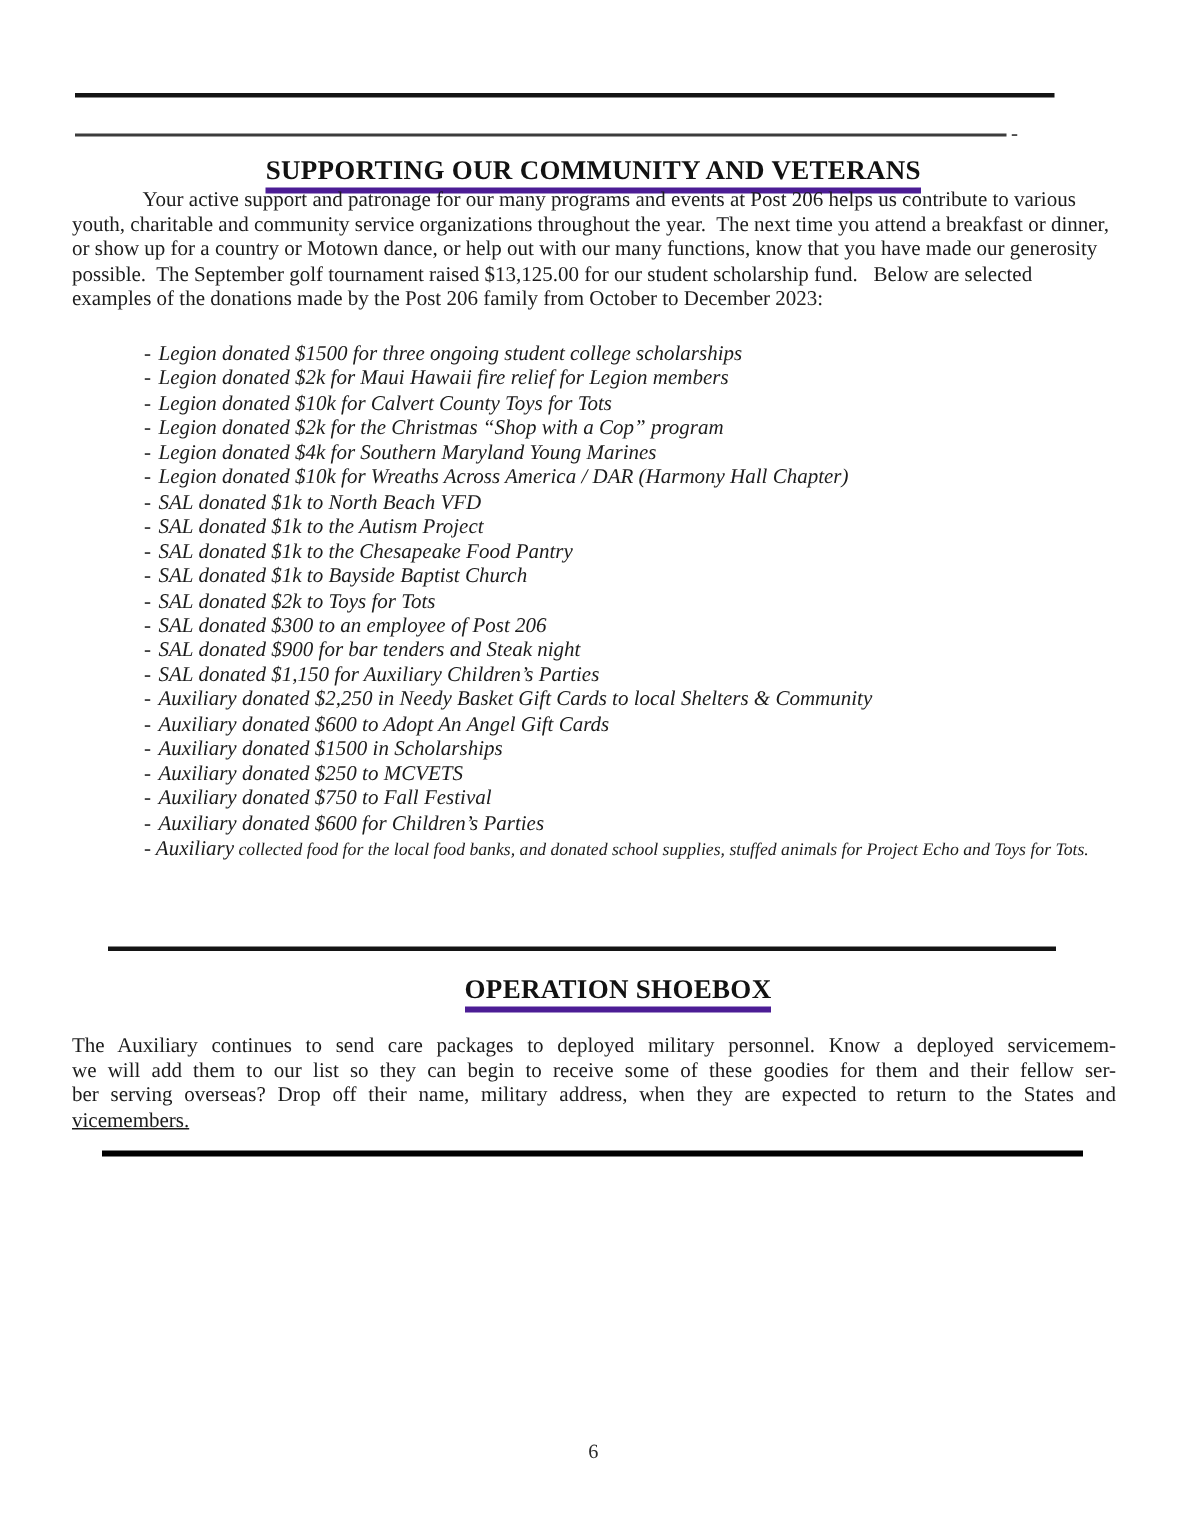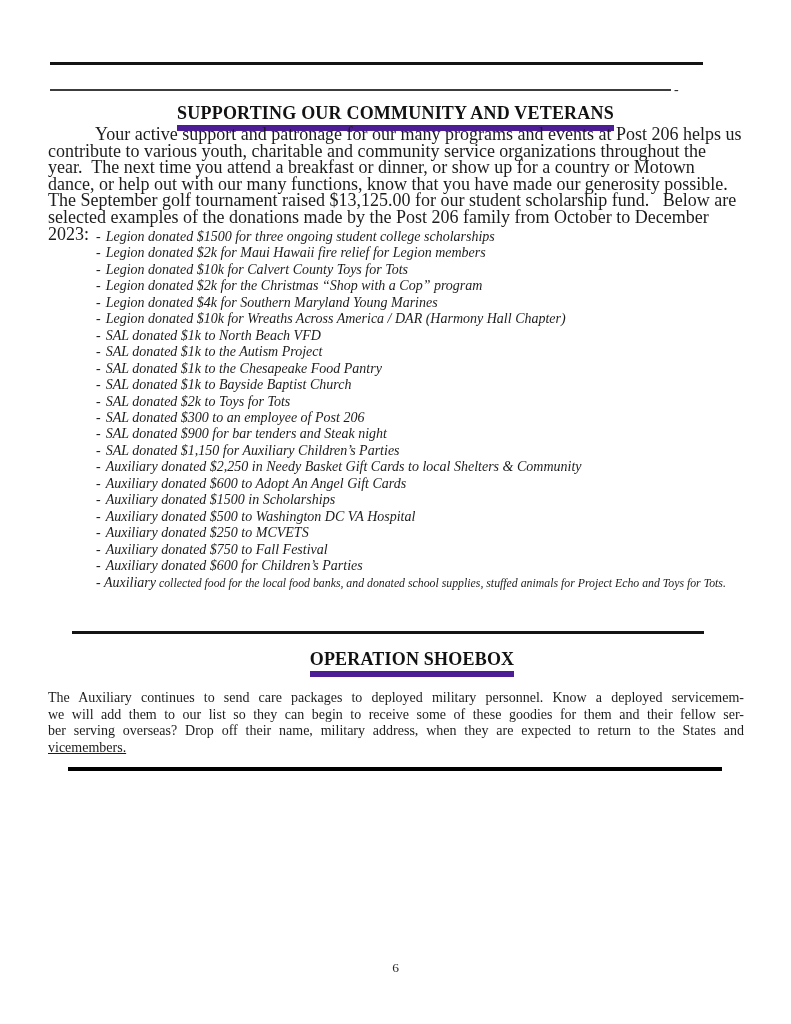--- a/index.html
+++ b/index.html
@@ -22,26 +22,26 @@
   }
   .section-title {
     position:absolute; left:0; width:791px;
     text-align:center; font-weight:bold; font-size:18px;
     letter-spacing:0.2px; color:#121212;
   }
   .title-community { top:103px; }
   .title-shoebox   { top:649px;padding-left:33px; }
   .section-title .u {
     display:inline-block;
-    border-bottom:6px solid #4c1d95;
+    border-bottom:4px solid #4c1d95;
     padding-bottom:1px;
   }
   .intro {
     position:absolute; left:48px; top:126px; width:696px;
-    font-size:18px; line-height:16.6px;
+    font-size:14px; line-height:16.6px;
     text-indent:47px;
     white-space:pre-wrap;
     color:#1c1c1c;
   }
   .donation-list {
     position:absolute; left:48px; top:229px; width:696px;
     font-size:14px; line-height:16.45px;
     color:#1c1c1c;
     font-style:italic;
   }
@@ -89,21 +89,20 @@
     <div class="li"><span class="marker">-</span><span>SAL donated $1k to the Autism Project</span></div>
     <div class="li"><span class="marker">-</span><span>SAL donated $1k to the Chesapeake Food Pantry</span></div>
     <div class="li"><span class="marker">-</span><span>SAL donated $1k to Bayside Baptist Church</span></div>
     <div class="li"><span class="marker">-</span><span>SAL donated $2k to Toys for Tots</span></div>
     <div class="li"><span class="marker">-</span><span>SAL donated $300 to an employee of Post 206</span></div>
     <div class="li"><span class="marker">-</span><span>SAL donated $900 for bar tenders and Steak night</span></div>
     <div class="li"><span class="marker">-</span><span>SAL donated $1,150 for Auxiliary Children’s Parties</span></div>
     <div class="li"><span class="marker">-</span><span>Auxiliary donated $2,250 in Needy Basket Gift Cards to local Shelters &amp; Community</span></div>
     <div class="li"><span class="marker">-</span><span>Auxiliary donated $600 to Adopt An Angel Gift Cards</span></div>
     <div class="li"><span class="marker">-</span><span>Auxiliary donated $1500 in Scholarships</span></div>
-    <div class="li"><span class="marker">-</span><span>Auxiliary donated $500 to Washington DC VA Hospital</span></div>
     <div class="li"><span class="marker">-</span><span>Auxiliary donated $250 to MCVETS</span></div>
     <div class="li"><span class="marker">-</span><span>Auxiliary donated $750 to Fall Festival</span></div>
     <div class="li"><span class="marker">-</span><span>Auxiliary donated $600 for Children’s Parties</span></div>
     <div class="li-final"><span>- Auxiliary</span><span class="small"> collected food for the local food banks, and donated school supplies, stuffed animals for Project Echo and Toys for Tots.</span></div>
   </div>
 
   <div class="rule rule-mid"></div>
 
   <div class="section-title title-shoebox">
     <span class="u">OPERATION SHOEBOX</span>

